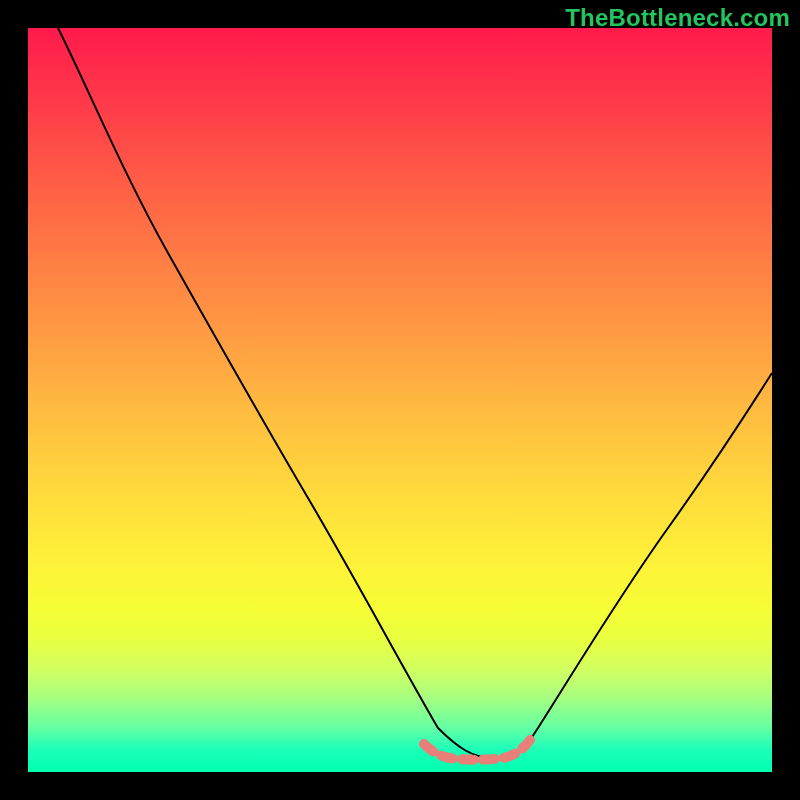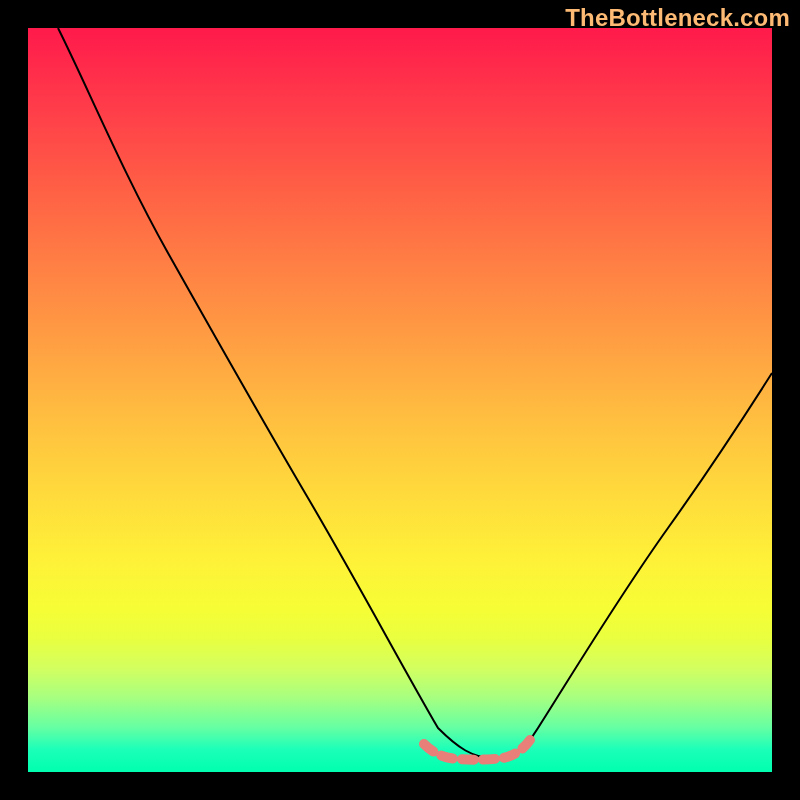--- a/index.html
+++ b/index.html
@@ -33,21 +33,21 @@
       #1bffb9 97%,
       #00ffaf 100%);
   }
   .watermark {
     position: absolute;
     top: 4px;
     right: 10px;
     font-family: Arial, Helvetica, sans-serif;
     font-size: 24px;
     font-weight: bold;
-    color: #fdba74;
+    color: #22c55e;
     letter-spacing: 0.2px;
   }
   svg.plot {
     position: absolute;
     left: 0;
     top: 0;
     width: 744px;
     height: 744px;
   }
 </style>

